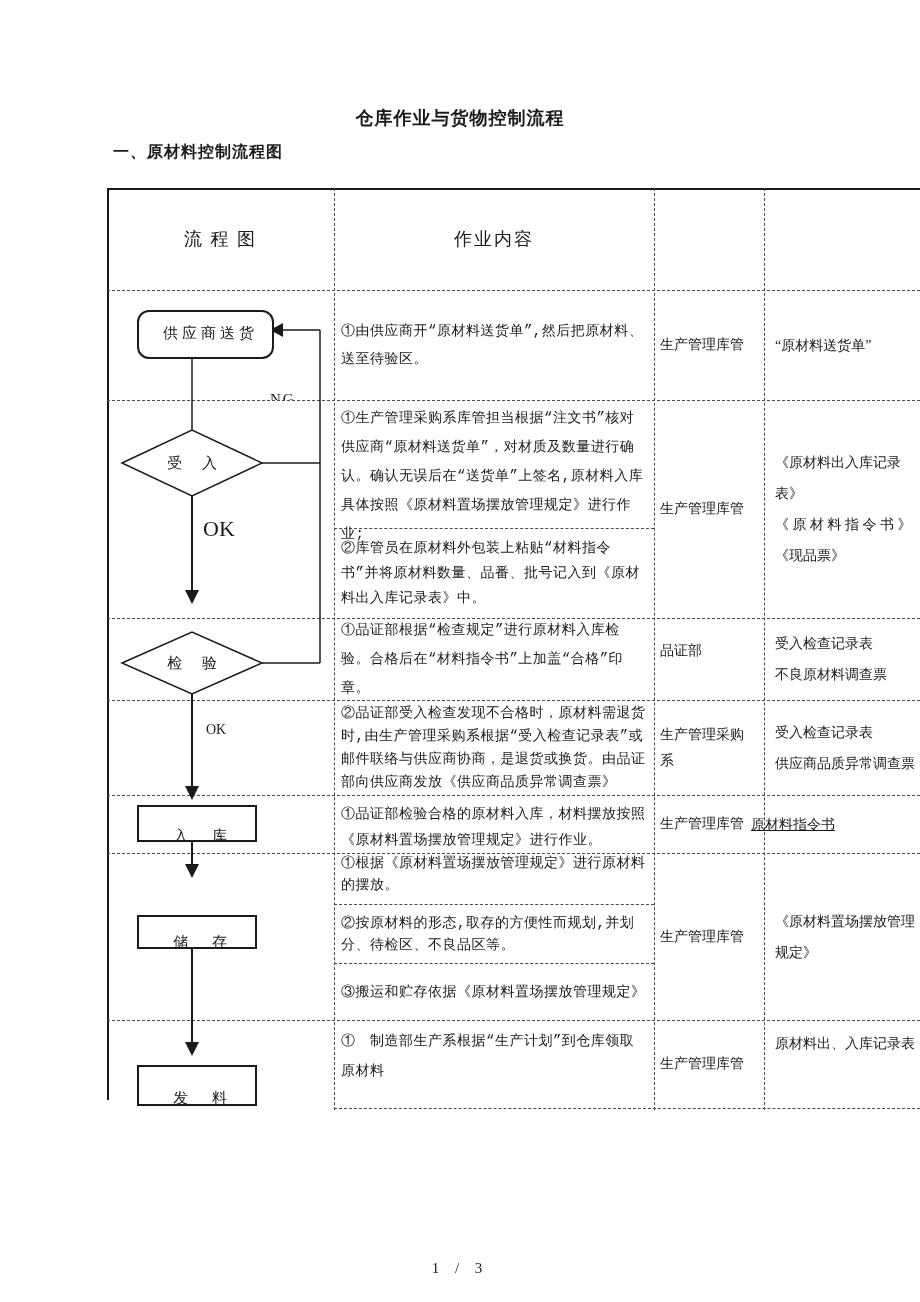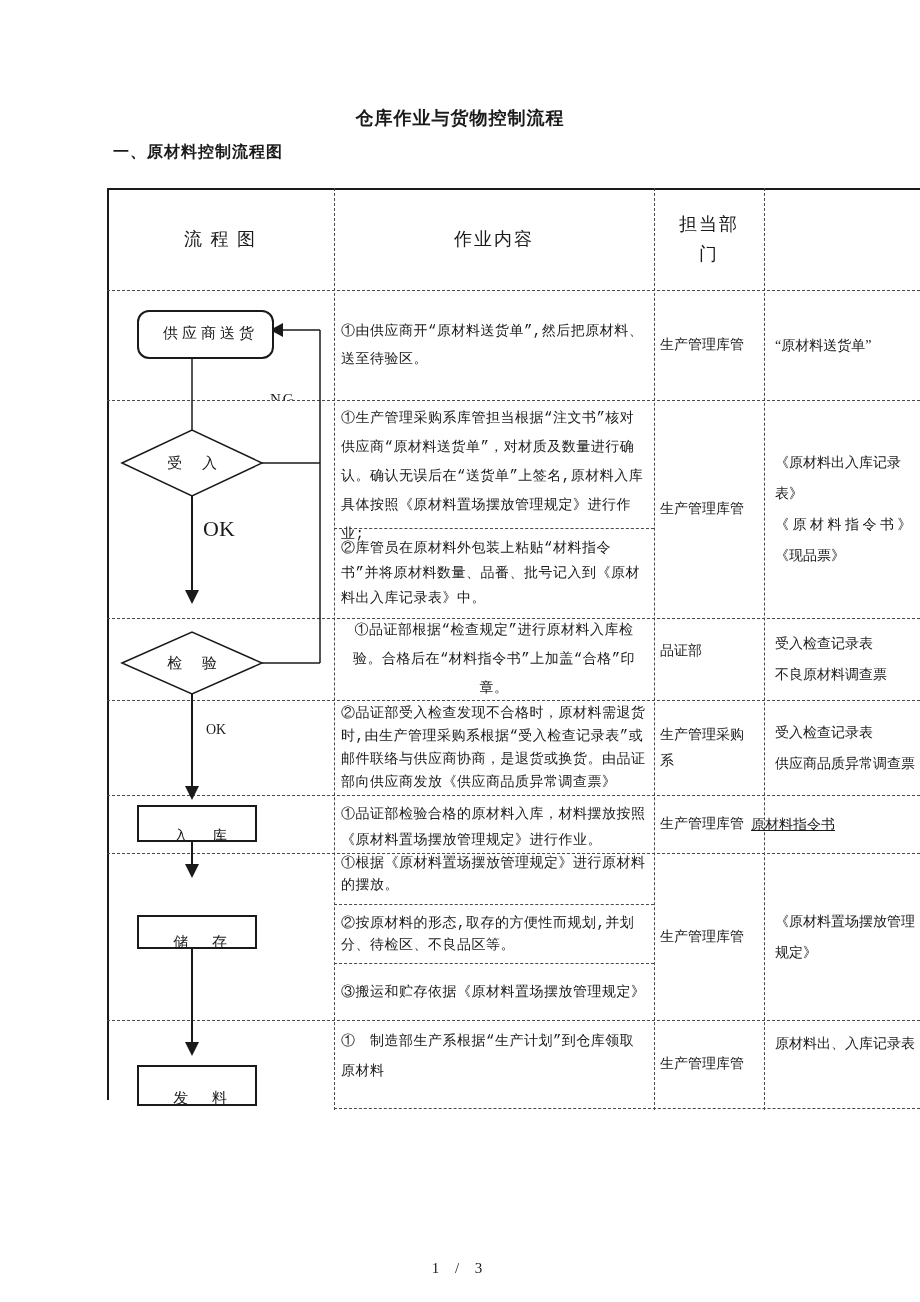--- a/index.html
+++ b/index.html
@@ -55,22 +55,20 @@
   <div class="abs hdash" style="left:0;top:512px;width:813px;"></div>
   <div class="abs hdash" style="left:0;top:607px;width:813px;"></div>
   <div class="abs hdash" style="left:0;top:665px;width:813px;"></div>
   <div class="abs hdash" style="left:227px;top:716px;width:320px;"></div>
   <div class="abs hdash" style="left:227px;top:775px;width:320px;"></div>
   <div class="abs hdash" style="left:0;top:832px;width:813px;"></div>
   <div class="abs hdash" style="left:227px;top:920px;width:586px;"></div>
 
   <div class="abs hcell" style="left:0;top:0;width:227px;height:102px;">流 程 图</div>
   <div class="abs hcell" style="left:227px;top:0;width:320px;height:102px;">作业内容</div>
-  <div class="abs hcell" style="left:547px;top:0;width:110px;height:102px;">担当部
-门</div>
 
   <svg class="abs" style="left:0;top:0;" width="227" height="920" viewBox="0 0 227 920">
 
     <line x1="175" y1="142" x2="213" y2="142" stroke="#1a1a1a" stroke-width="1.5"></line>
     <polygon points="163,142 176,135 176,149" fill="#1a1a1a"></polygon>
     <line x1="213" y1="142" x2="213" y2="475" stroke="#1a1a1a" stroke-width="1.5"></line>
 
     <line x1="85" y1="167" x2="85" y2="242" stroke="#1a1a1a" stroke-width="1.5"></line>
 
     <polygon points="15,275 85,242 155,275 85,308" fill="#ffffff" stroke="#1a1a1a" stroke-width="1.5"></polygon>
@@ -114,21 +112,21 @@
   </div>
   <div class="abs fbox" style="left:30px;top:877px;width:116px;height:37px;">
     <span style="top:22px;">发 料</span>
   </div>
 
   <div class="abs content" style="left:234px;top:102px;width:306px;height:110px;display:flex;align-items:center;">
       <span>①由供应商开“原材料送货单”,然后把原材料、送至待验区。</span>
     </div>
   <div class="abs content" style="left:234px;top:216px;width:306px;line-height:29px;">①生产管理采购系库管担当根据“注文书”核对供应商“原材料送货单”，对材质及数量进行确认。确认无误后在“送货单”上签名,原材料入库具体按照《原材料置场摆放管理规定》进行作业;</div>
   <div class="abs content" style="left:234px;top:348px;width:306px;line-height:25px;">②库管员在原材料外包装上粘贴“材料指令书”并将原材料数量、品番、批号记入到《原材料出入库记录表》中。</div>
-  <div class="abs content" style="left:234px;top:430px;width:306px;height:82px;display:flex;align-items:center;line-height:29px;text-align:center;">
+  <div class="abs content" style="left:234px;top:430px;width:306px;height:82px;display:flex;align-items:center;line-height:29px;">
       <span>①品证部根据“检查规定”进行原材料入库检验。合格后在“材料指令书”上加盖“合格”印章。</span>
     </div>
   <div class="abs content" style="left:234px;top:512px;width:306px;height:95px;display:flex;align-items:center;line-height:23px;">
       <span>②品证部受入检查发现不合格时，原材料需退货时,由生产管理采购系根据“受入检查记录表”或邮件联络与供应商协商，是退货或换货。由品证部向供应商发放《供应商品质异常调查票》</span>
     </div>
   <div class="abs content" style="left:234px;top:607px;width:306px;height:58px;display:flex;align-items:flex-end;line-height:26px;">
       <span>①品证部检验合格的原材料入库，材料摆放按照《原材料置场摆放管理规定》进行作业。</span>
     </div>
   <div class="abs content" style="left:234px;top:716px;margin-top:-58px;width:306px;height:56px;display:flex;align-items:center;line-height:22px;">
       <span>①根据《原材料置场摆放管理规定》进行原材料的摆放。</span>

